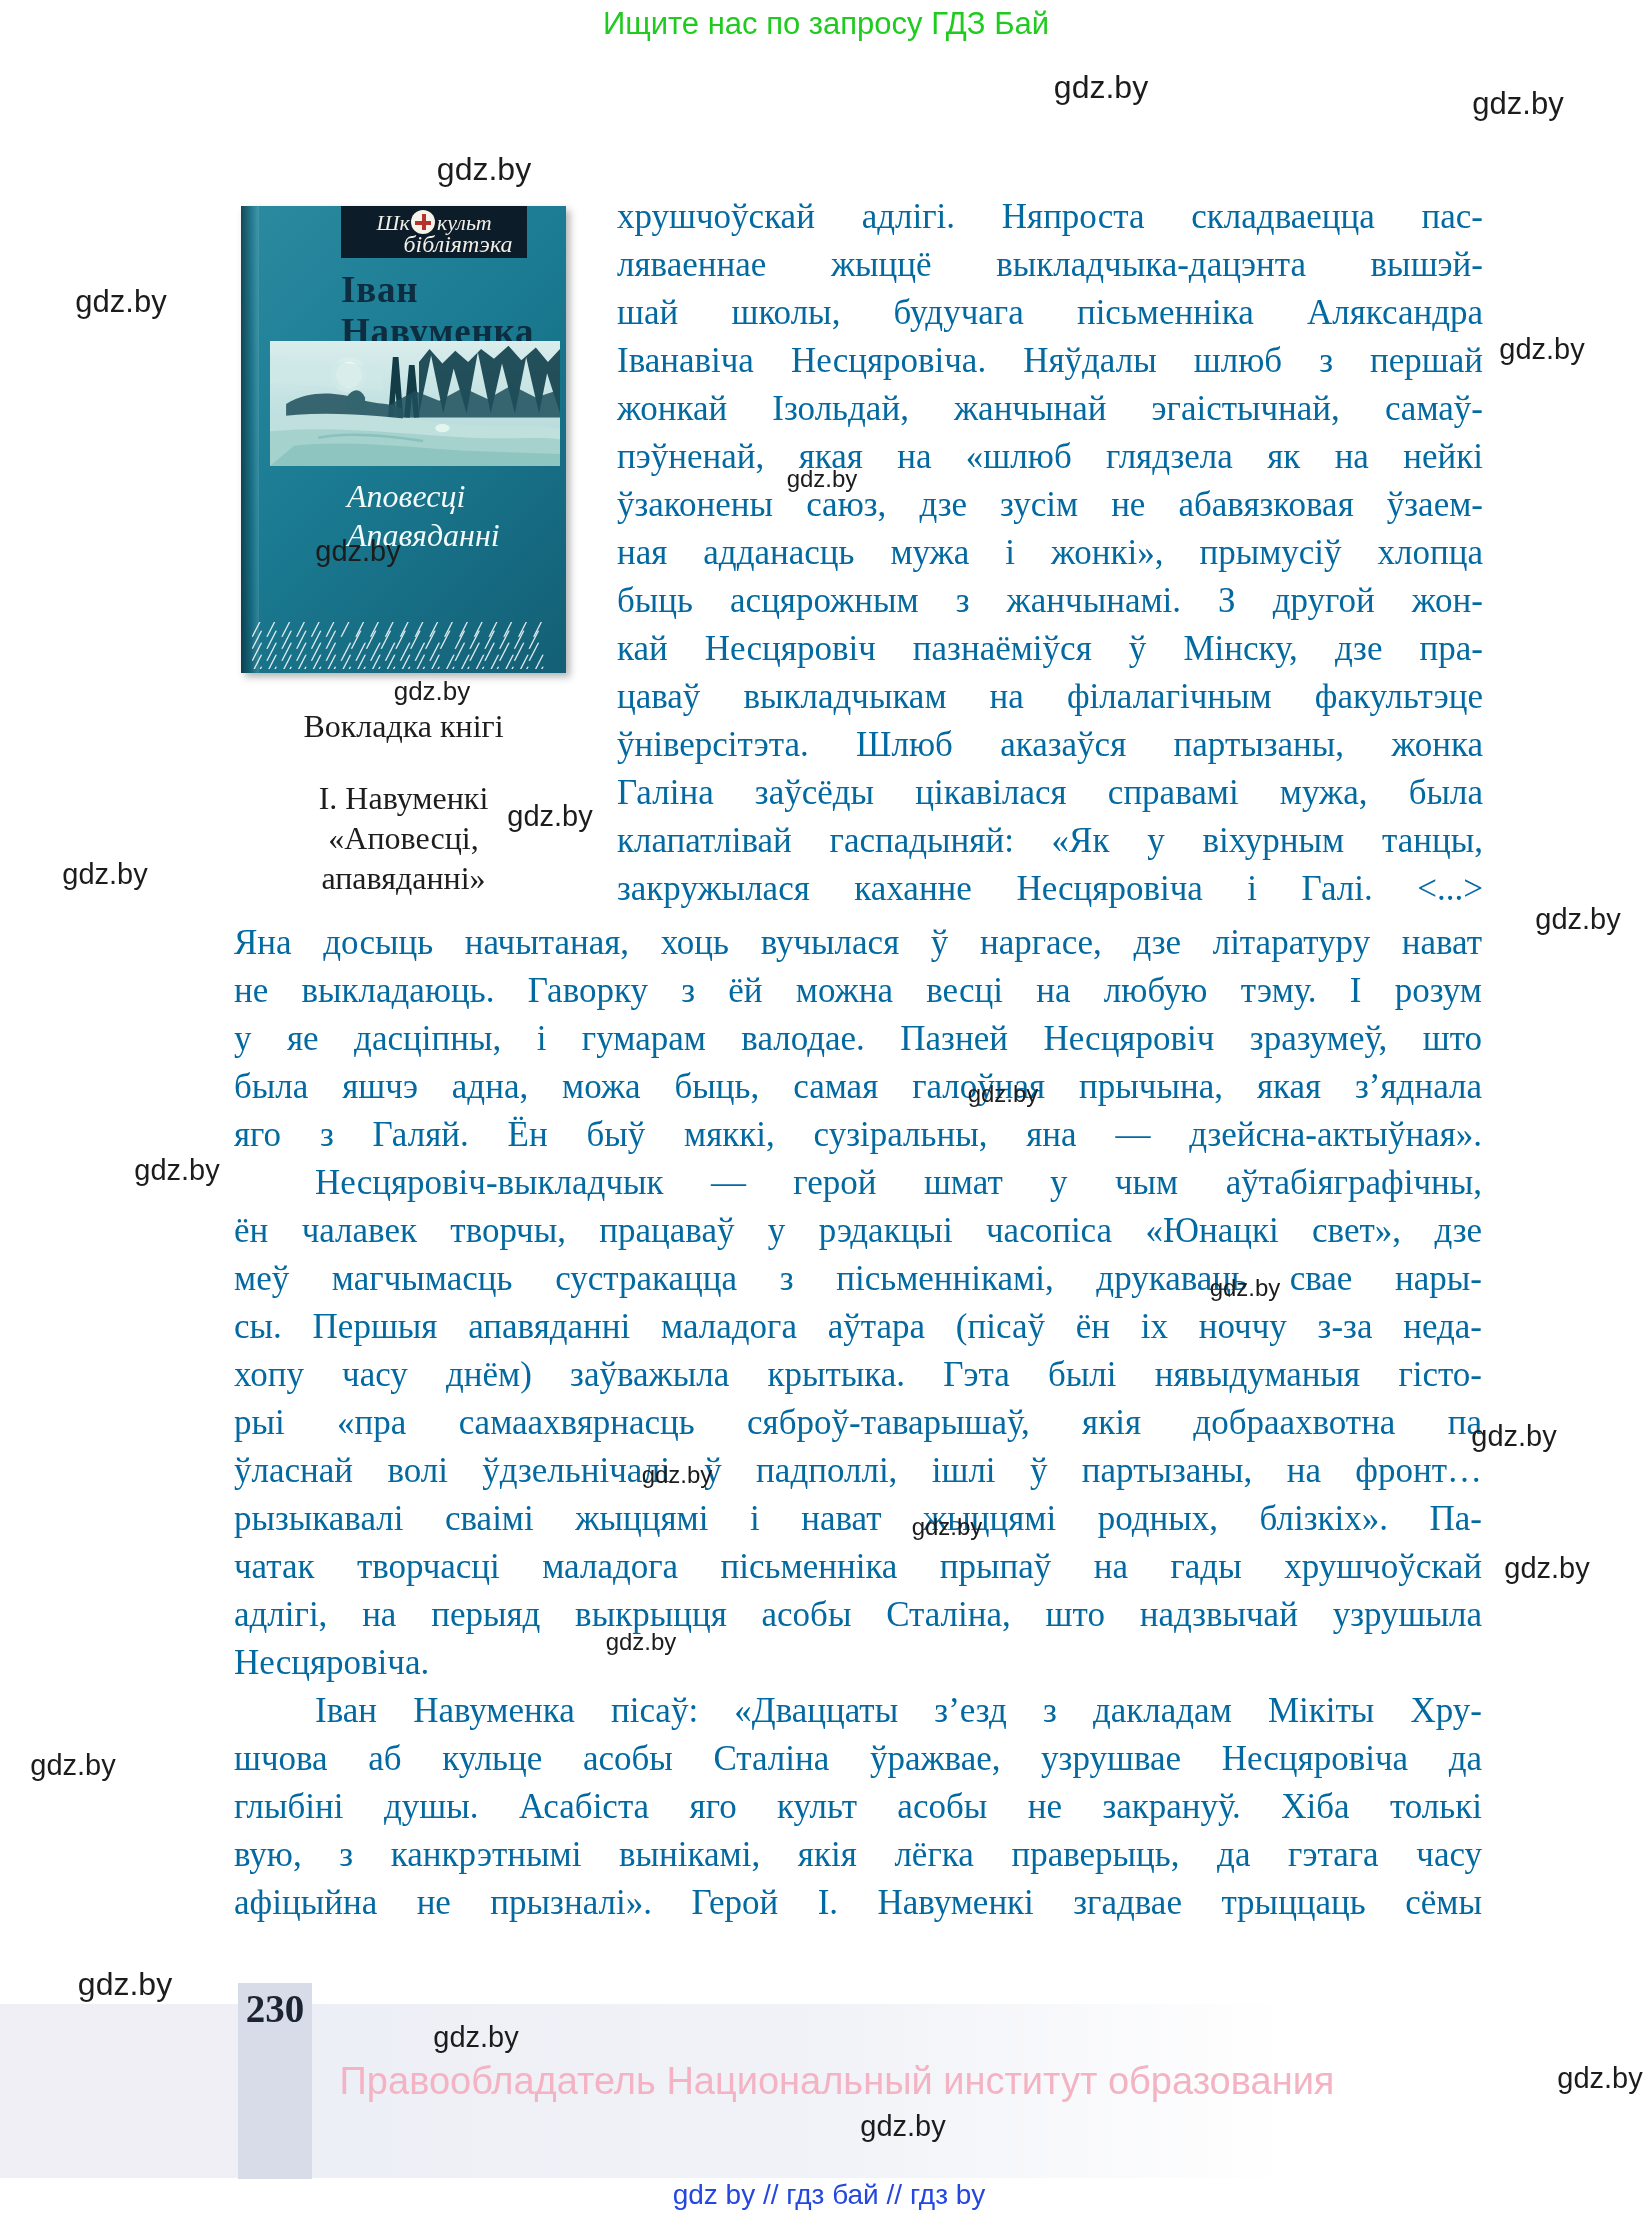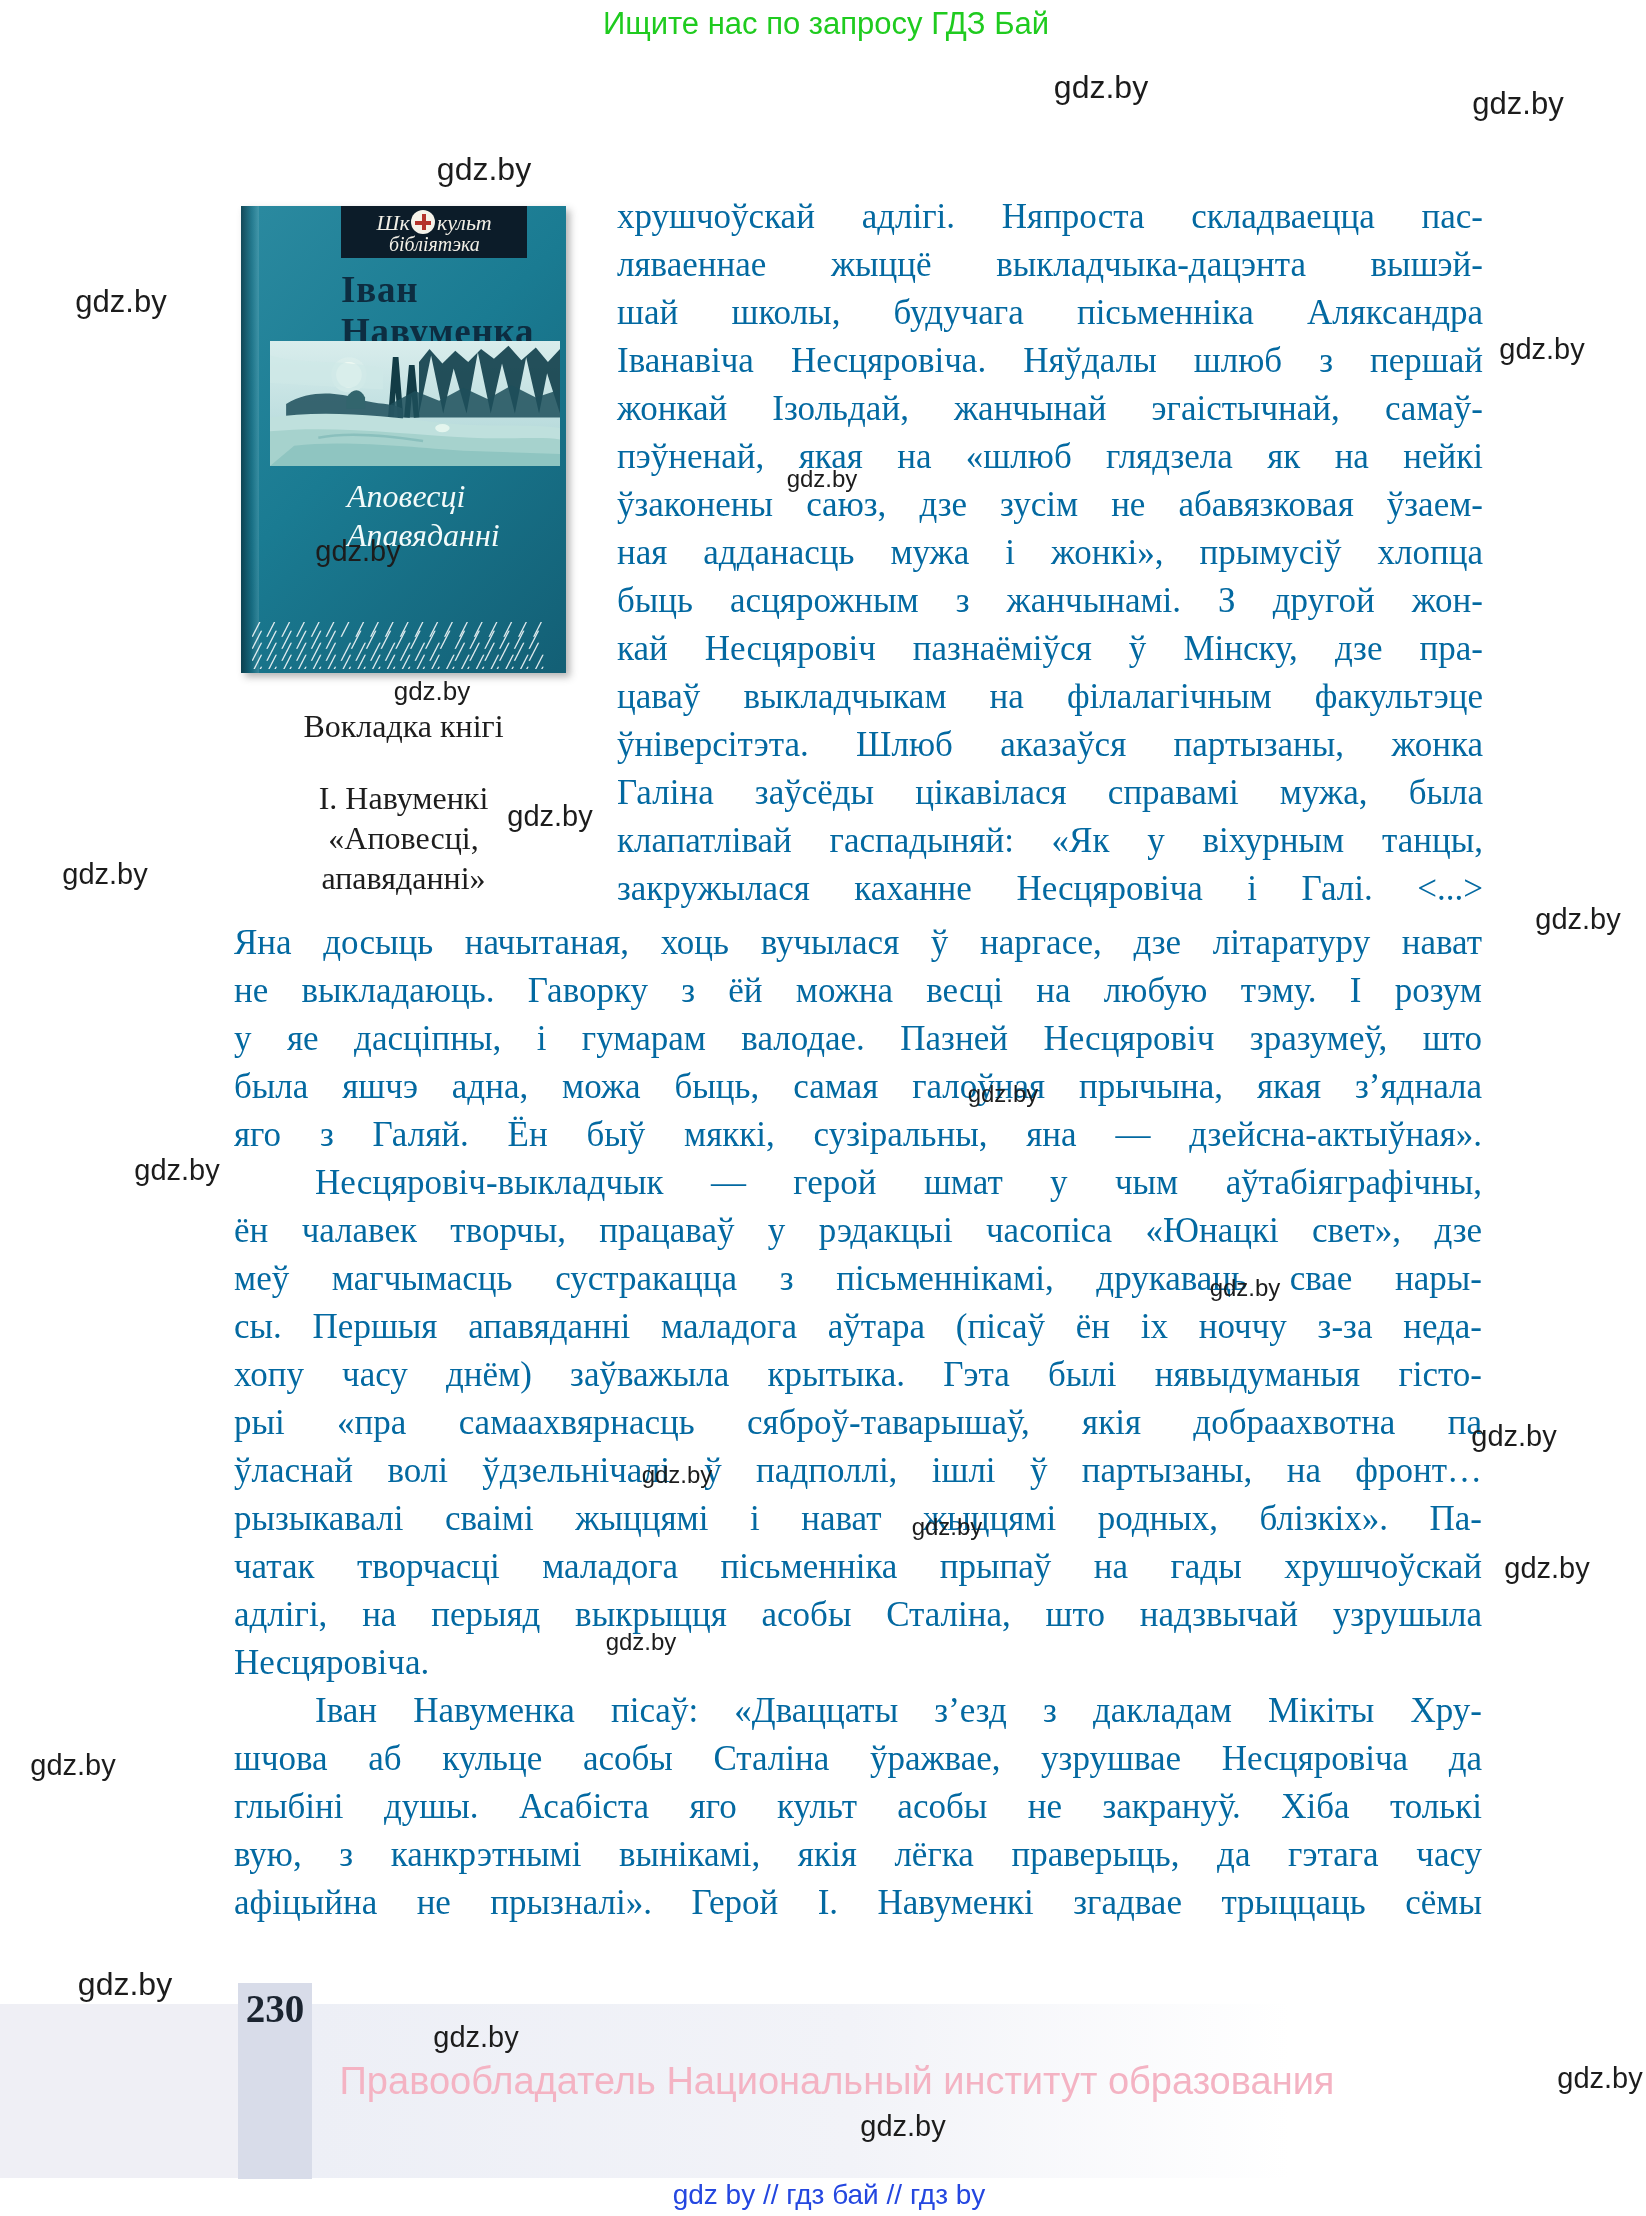--- a/index.html
+++ b/index.html
@@ -15,21 +15,21 @@
   
   #cover{position:absolute;left:241px;top:206px;width:325px;height:467px;
          background:linear-gradient(135deg,#2b8aa0 0%,#1a7b92 45%,#135f75 100%);
          box-shadow:4px 4px 7.3px rgba(70,70,70,.4);z-index:5;}
   #cover .spine{position:absolute;left:0;top:0;width:17.7px;height:100%;
          background:linear-gradient(90deg,rgba(0,20,30,.55),rgba(0,20,30,.12) 60%,rgba(255,255,255,.12));}
   #series-band{position:absolute;left:100px;top:0;width:186px;height:52px;background:#0c1c29;
          color:#f2efe6;font-style:italic;display:flex;flex-direction:column;justify-content:center;
          padding-top:1.6px;box-sizing:border-box;}
   #series-band .row1{display:flex;align-items:flex-end;justify-content:center;font-size:22px;line-height:22px;}
-  #series-band .row2{font-size:20px;line-height:21px;padding-left:48px;}
+  #series-band .row2{font-size:24px;line-height:21px;text-align:center;padding-left:48px;}
   .logo-circle{width:24px;height:24px;border-radius:50%;background:#f6f3ea;position:relative;margin:0 1.6px;flex:0 0 auto;}
   .logo-circle::before,.logo-circle::after{content:"";position:absolute;background:#b5332c;}
   .logo-circle::before{left:10.5px;top:4px;width:4px;height:16px;}
   .logo-circle::after{left:4px;top:10.5px;width:16px;height:4px;}
   #cover-author{position:absolute;left:100px;top:63px;font-size:37px;line-height:42px;
          font-weight:700;color:#0d2d41;letter-spacing:0.8px;}
   #cover-art{position:absolute;left:29px;top:135px;width:290px;height:125px;display:block;}
   #cover-title{position:absolute;left:106px;top:271px;font-style:italic;font-size:32px;
          line-height:39px;color:#f3fbfa;}
   #cover-dashes{position:absolute;left:11.3px;top:416px;width:305px;height:47px;overflow:hidden;

